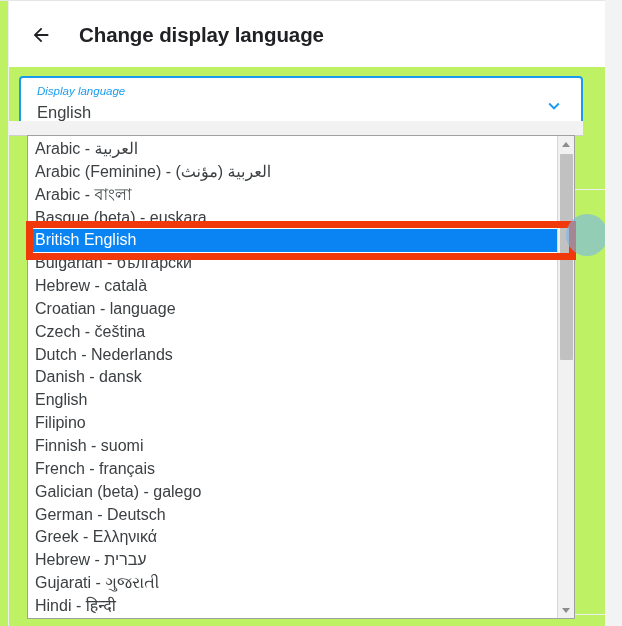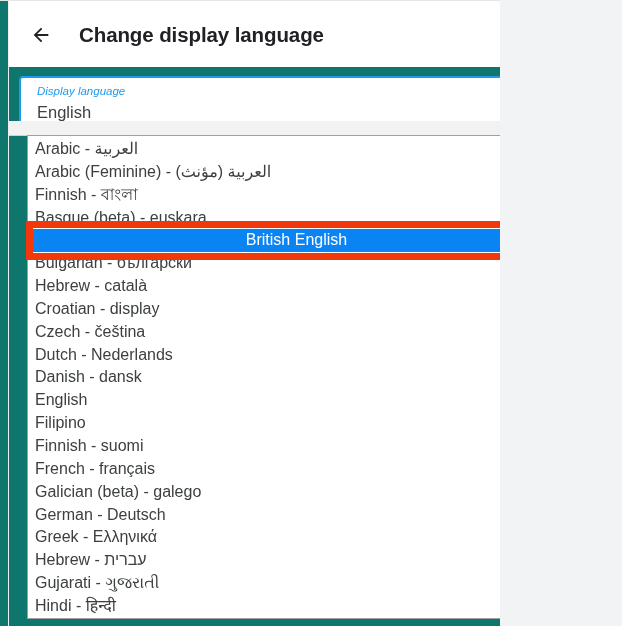--- a/index.html
+++ b/index.html
@@ -12,23 +12,23 @@
     height: 626px;
     overflow: hidden;
     background: #f1f3f4;
     font-family: "Liberation Sans", sans-serif;
     -webkit-font-smoothing: antialiased;
   }
 
   
   #screen {
     position: relative;
-    width: 500px;
+    width: 605px;
     height: 626px;
-    background: #0f766e;
+    background: #bef264;
     overflow: hidden;
   }
   .top-hairline {
     position: absolute;
     left: 0; top: 0;
     width: 622px; height: 1px;
     background: #e4e6e8;
   }
   .card-left-edge {
     position: absolute;
@@ -157,21 +157,20 @@
     color: #3c4043;
     white-space: nowrap;
     overflow: hidden;
     cursor: default;
   }
   .option-item.selected {
     background: #0b84f3;
     color: #ffffff;
     width: 530px;
     box-sizing: border-box;
-    text-align: center;
   }
 
   
   .popup-scrollbar {
     position: absolute;
     right: 0; top: 0;
     width: 17px; height: 482px;
     background: #f1f1f1;
     border-left: 1px solid #d6d6d6;
     box-sizing: border-box;
@@ -262,26 +261,26 @@
     </div>
   </div>
 
   <div class="select-underlay"></div>
 
   <div class="option-popup">
 
     <ul class="option-list" id="option-list">
         <li class="option-item">Arabic - العربية</li>
         <li class="option-item">Arabic (Feminine) - العربية (مؤنث)</li>
-        <li class="option-item">Finnish - বাংলা</li>
+        <li class="option-item">Arabic - বাংলা</li>
         <li class="option-item">Basque (beta) - euskara</li>
         <li class="option-item selected">British English</li>
         <li class="option-item">Bulgarian - български</li>
         <li class="option-item">Hebrew - català</li>
-        <li class="option-item">Croatian - display</li>
+        <li class="option-item">Croatian - language</li>
         <li class="option-item">Czech - čeština</li>
         <li class="option-item">Dutch - Nederlands</li>
         <li class="option-item">Danish - dansk</li>
         <li class="option-item">English</li>
         <li class="option-item">Filipino</li>
         <li class="option-item">Finnish - suomi</li>
         <li class="option-item">French - français</li>
         <li class="option-item">Galician (beta) - galego</li>
         <li class="option-item">German - Deutsch</li>
         <li class="option-item">Greek - Ελληνικά</li>

